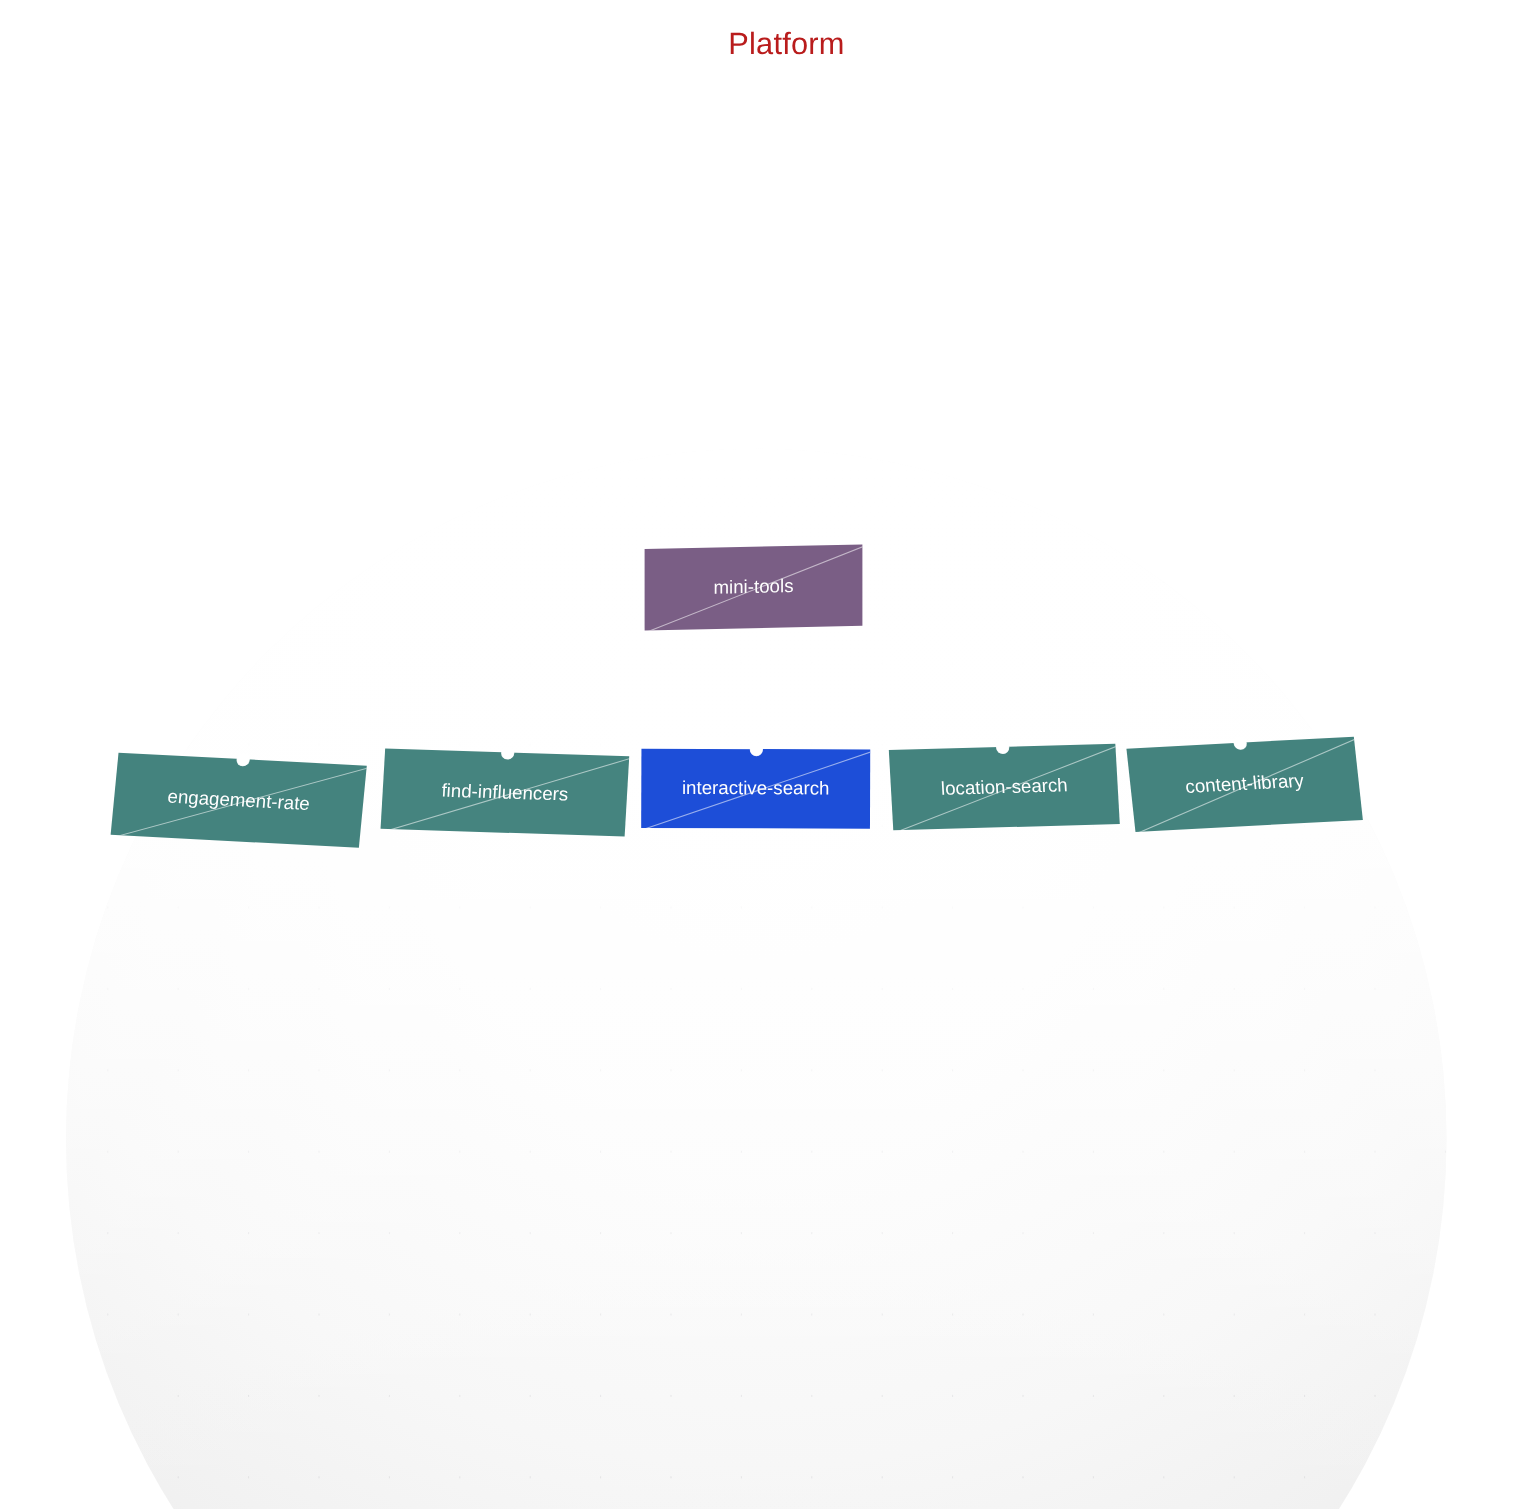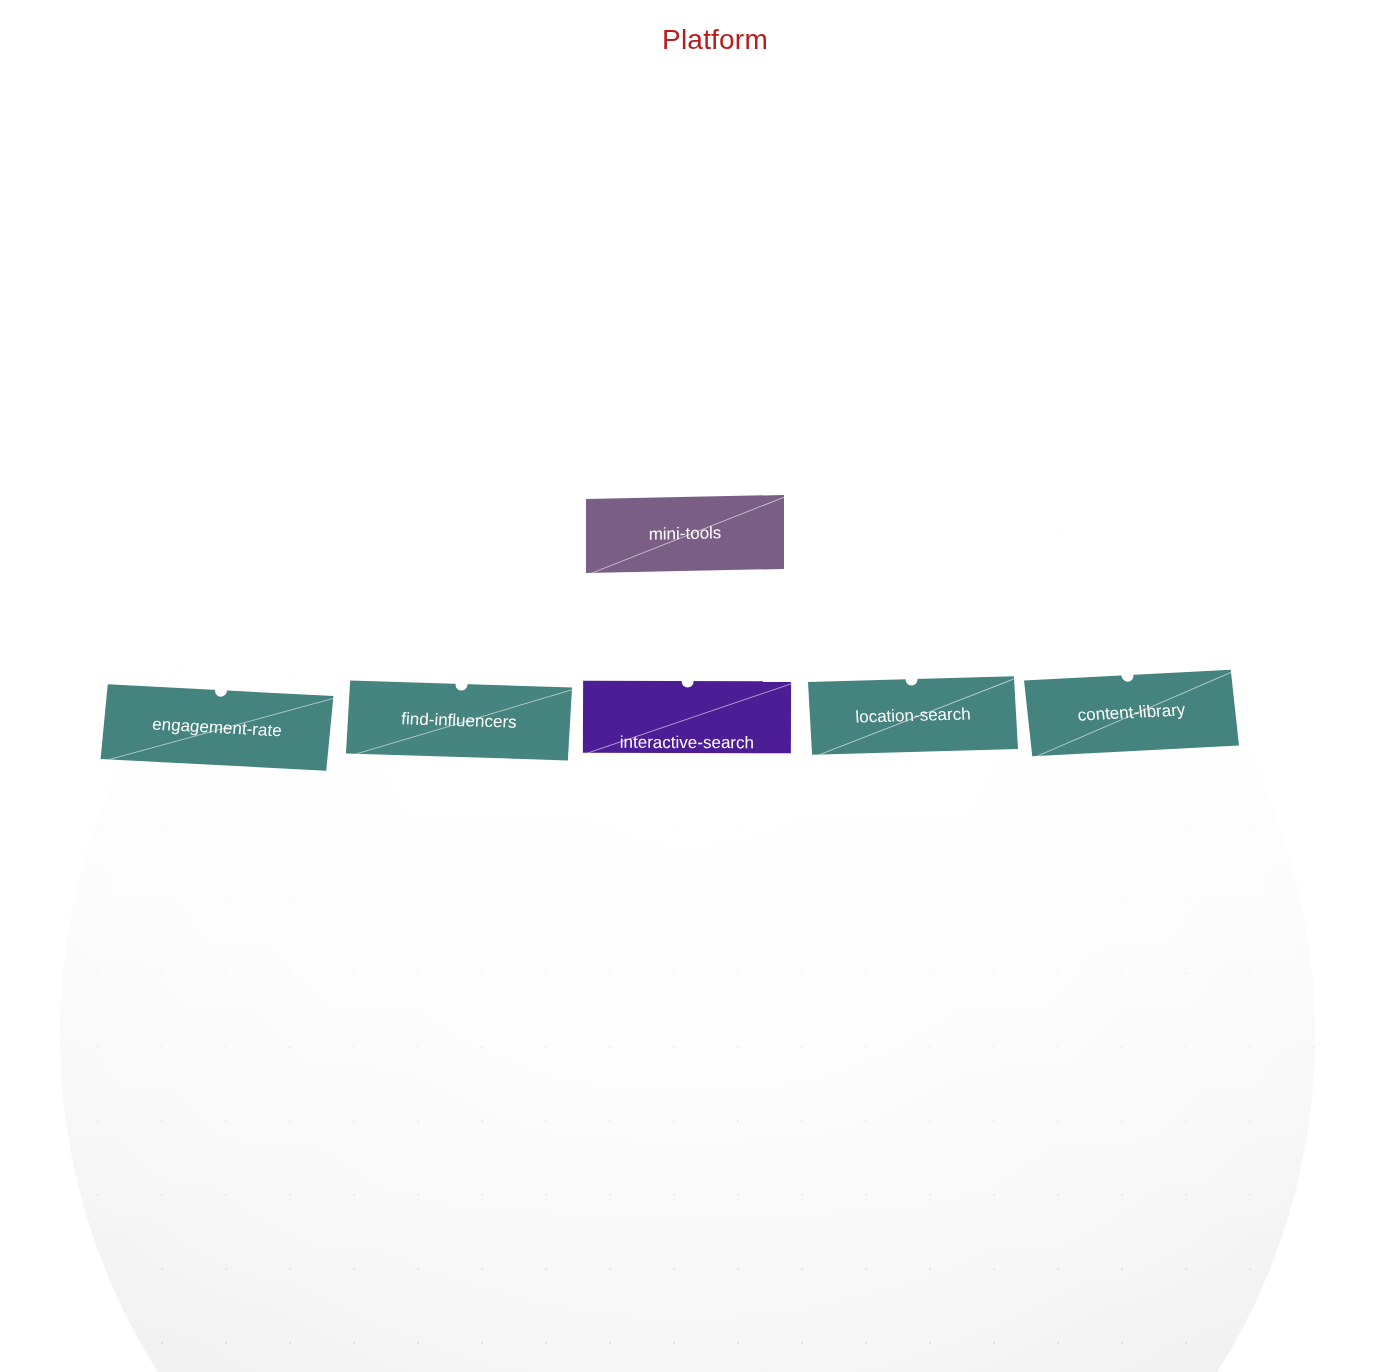--- a/index.html
+++ b/index.html
@@ -221,21 +221,21 @@
   </div>
 
   <div class="node" id="node-1" style="background: rgb(69, 132, 127);">
     <div class="face">
       <div class="diag"></div>
     </div>
     <span class="dot"></span>
     <span class="lbl">find-influencers</span>
   </div>
 
-  <div class="node" id="node-2" style="background: #4c1d95; align-items: flex-end;">
+  <div class="node" id="node-2" style="background: #1d4ed8;">
     <div class="face">
       <div class="diag"></div>
     </div>
     <span class="dot"></span>
     <span class="lbl">interactive-search</span>
   </div>
 
   <div class="node" id="node-3" style="background: rgb(68, 131, 126);">
     <div class="face">
       <div class="diag"></div>

